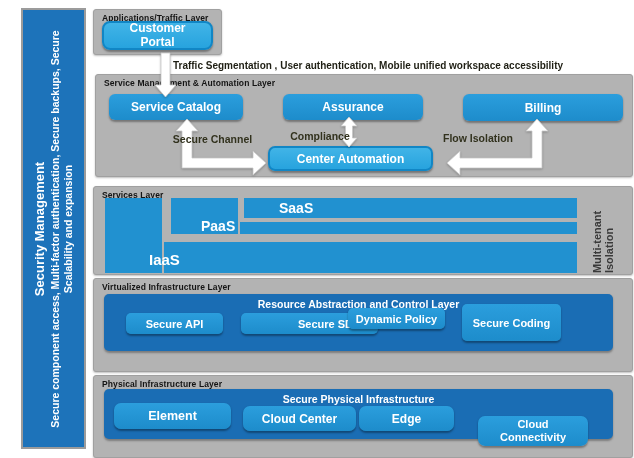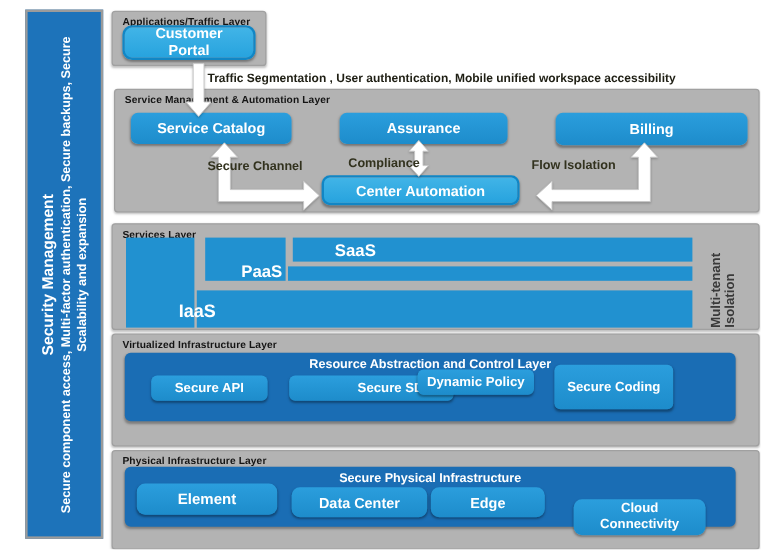--- a/index.html
+++ b/index.html
@@ -90,21 +90,21 @@
       <div class="btn" style="left:244px;top:14px;width:97px;height:21px;font-size:11px;border-radius:5px;">Dynamic Policy</div>
       <div class="btn" style="left:358px;top:10px;width:99px;height:37px;font-size:11px;border-radius:5px;">Secure Coding</div>
     </div>
   </div>
 
   <div class="layer" style="left:93px;top:375px;width:538px;height:81px;">
     <div class="layer-label">Physical Infrastructure Layer</div>
     <div class="container-blue" style="left:10px;top:13px;width:509px;height:50px;">
       <div class="container-title">Secure Physical Infrastructure</div>
       <div class="btn" style="left:10px;top:14px;width:117px;height:26px;font-size:12.5px;border-radius:7px;">Element</div>
-      <div class="btn" style="left:139px;top:17px;width:113px;height:25px;font-size:12px;border-radius:7px;">Data Center</div>
+      <div class="btn" style="left:139px;top:17px;width:113px;height:25px;font-size:12px;border-radius:7px;">Cloud Center</div>
       <div class="btn" style="left:255px;top:17px;width:95px;height:25px;font-size:12px;border-radius:7px;">Edge</div>
       <div class="btn" style="left:374px;top:27px;width:110px;height:30px;font-size:11px;line-height:1.15;border-radius:7px;">
         <span class="wrap-narrow" style="width:78px;">Cloud Connectivity</span>
       </div>
     </div>
   </div>
 
   <svg id="arrows" width="634" height="458" viewBox="0 0 634 458">
     <polygon points="161,53 170,53 170,85 176,85 165.5,97 155,85 161,85" fill="#ffffff" stroke="#c8c8c8" stroke-width="0.8"></polygon>
     <polygon points="187,119 198,131 192,131 192,158 253,158 253,151 266,163 253,175 253,168 182,168 182,131 176,131" fill="#ffffff" stroke="#c8c8c8" stroke-width="0.8"></polygon>

